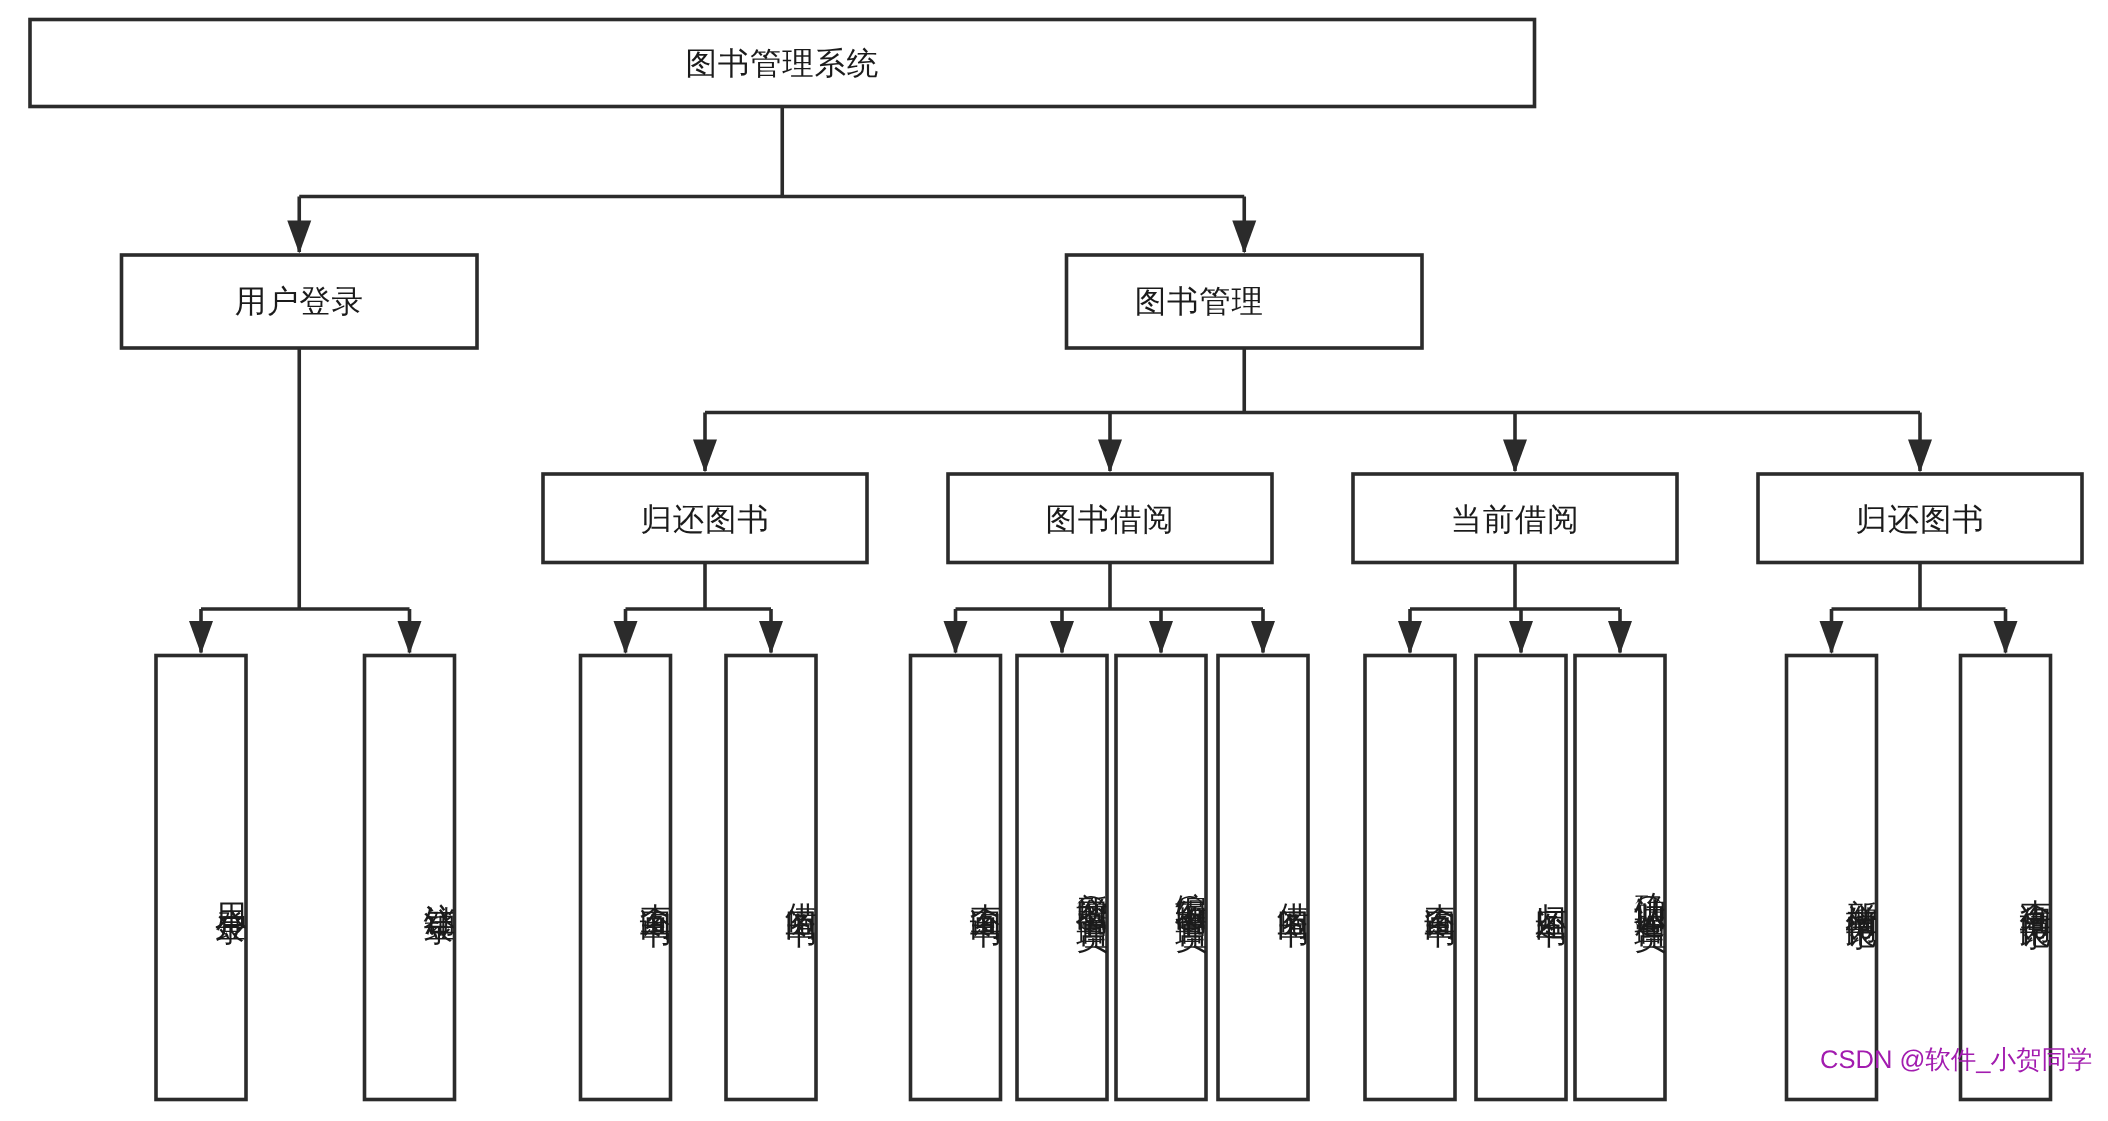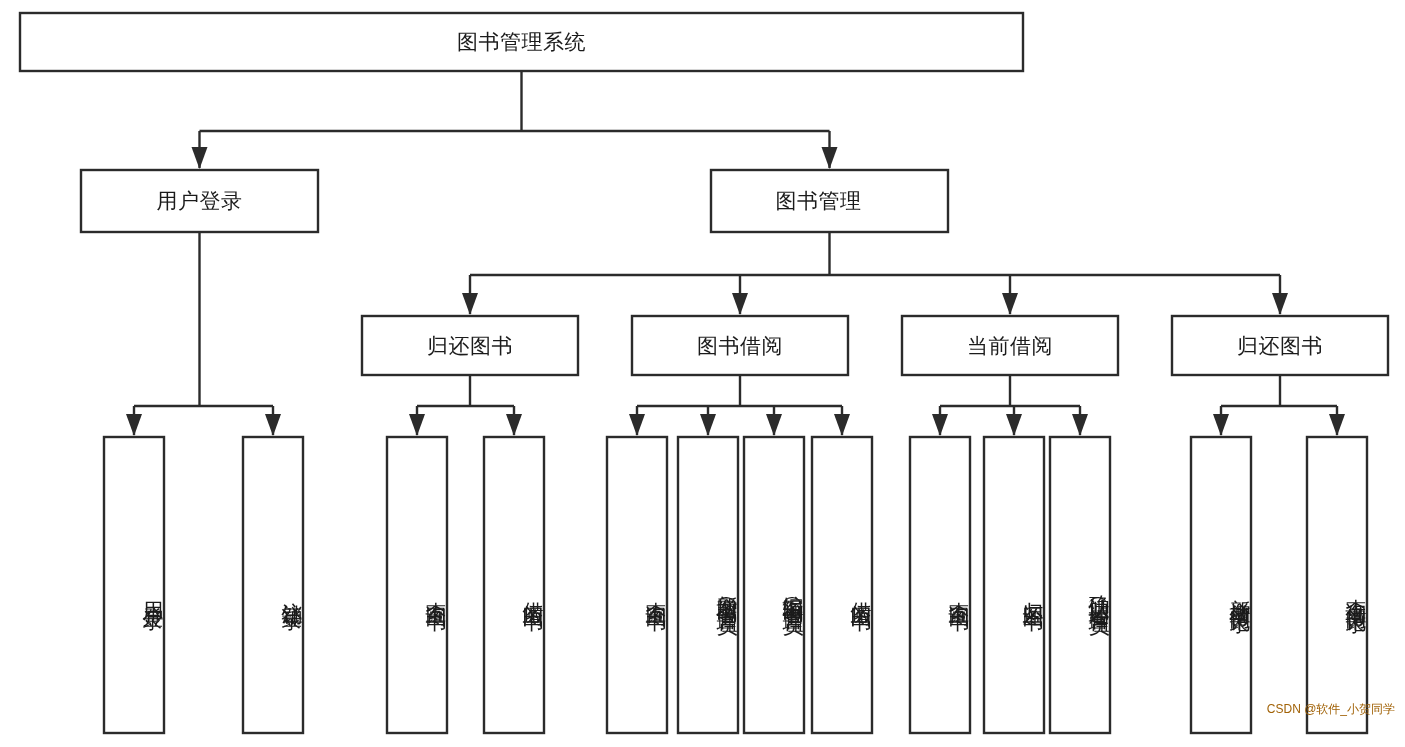--- a/index.html
+++ b/index.html
@@ -65,22 +65,22 @@
     line-height: 1;
     white-space: nowrap;
     pointer-events: none;
     padding-top: 12px;
     box-sizing: border-box;
   }
   .watermark {
     position: absolute;
     right: 10px;
     bottom: 8px;
-    color: #a16207;
-    font-size: 12px;
+    color: #a21caf;
+    font-size: 17px;
     white-space: nowrap;
     pointer-events: none;
   }
 </style>
 </head>
 <body>
 
 <div id="diagram-root">
 
   <svg id="chart-svg" viewBox="0 0 1405 747">
@@ -159,21 +159,21 @@
         <rect x="984" y="437" width="60" height="296" class="node-rect"></rect>
         <rect x="1050" y="437" width="60" height="296" class="node-rect"></rect>
         <rect x="1191" y="437" width="60" height="296" class="node-rect"></rect>
         <rect x="1307" y="437" width="60" height="296" class="node-rect"></rect>
       </g>
   </svg>
 
   <div id="labels-layer">
       <div class="node-label-h" style="left: 20px; top: 13px; width: 1003px; height: 58px;">图书管理系统</div>
       <div class="node-label-h" style="left: 81px; top: 170px; width: 237px; height: 62px;">用户登录</div>
-      <div class="node-label-h" style="left: 700px; top: 170px; width: 237px; height: 62px;">图书管理</div>
+      <div class="node-label-h" style="left: 681px; top: 170px; width: 237px; height: 62px;">图书管理</div>
       <div class="node-label-h" style="left: 362px; top: 316px; width: 216px; height: 59px;">归还图书</div>
       <div class="node-label-h" style="left: 632px; top: 316px; width: 216px; height: 59px;">图书借阅</div>
       <div class="node-label-h" style="left: 902px; top: 316px; width: 216px; height: 59px; text-align: center;">当前借阅</div>
       <div class="node-label-h" style="left: 1172px; top: 316px; width: 216px; height: 59px;">归还图书</div>
       <div class="node-label-v" style="left: 104px; top: 437px; width: 60px; height: 296px;">用户登录</div>
       <div class="node-label-v" style="left: 243px; top: 437px; width: 60px; height: 296px;">注销登录</div>
       <div class="node-label-v" style="left: 387px; top: 437px; width: 60px; height: 296px;">查询图书</div>
       <div class="node-label-v" style="left: 484px; top: 437px; width: 60px; height: 296px;">借阅图书</div>
       <div class="node-label-v" style="left: 607px; top: 437px; width: 60px; height: 296px;">查询图书</div>
       <div class="node-label-v" style="left: 678px; top: 437px; width: 60px; height: 296px;">新增图书（管理员）</div>

